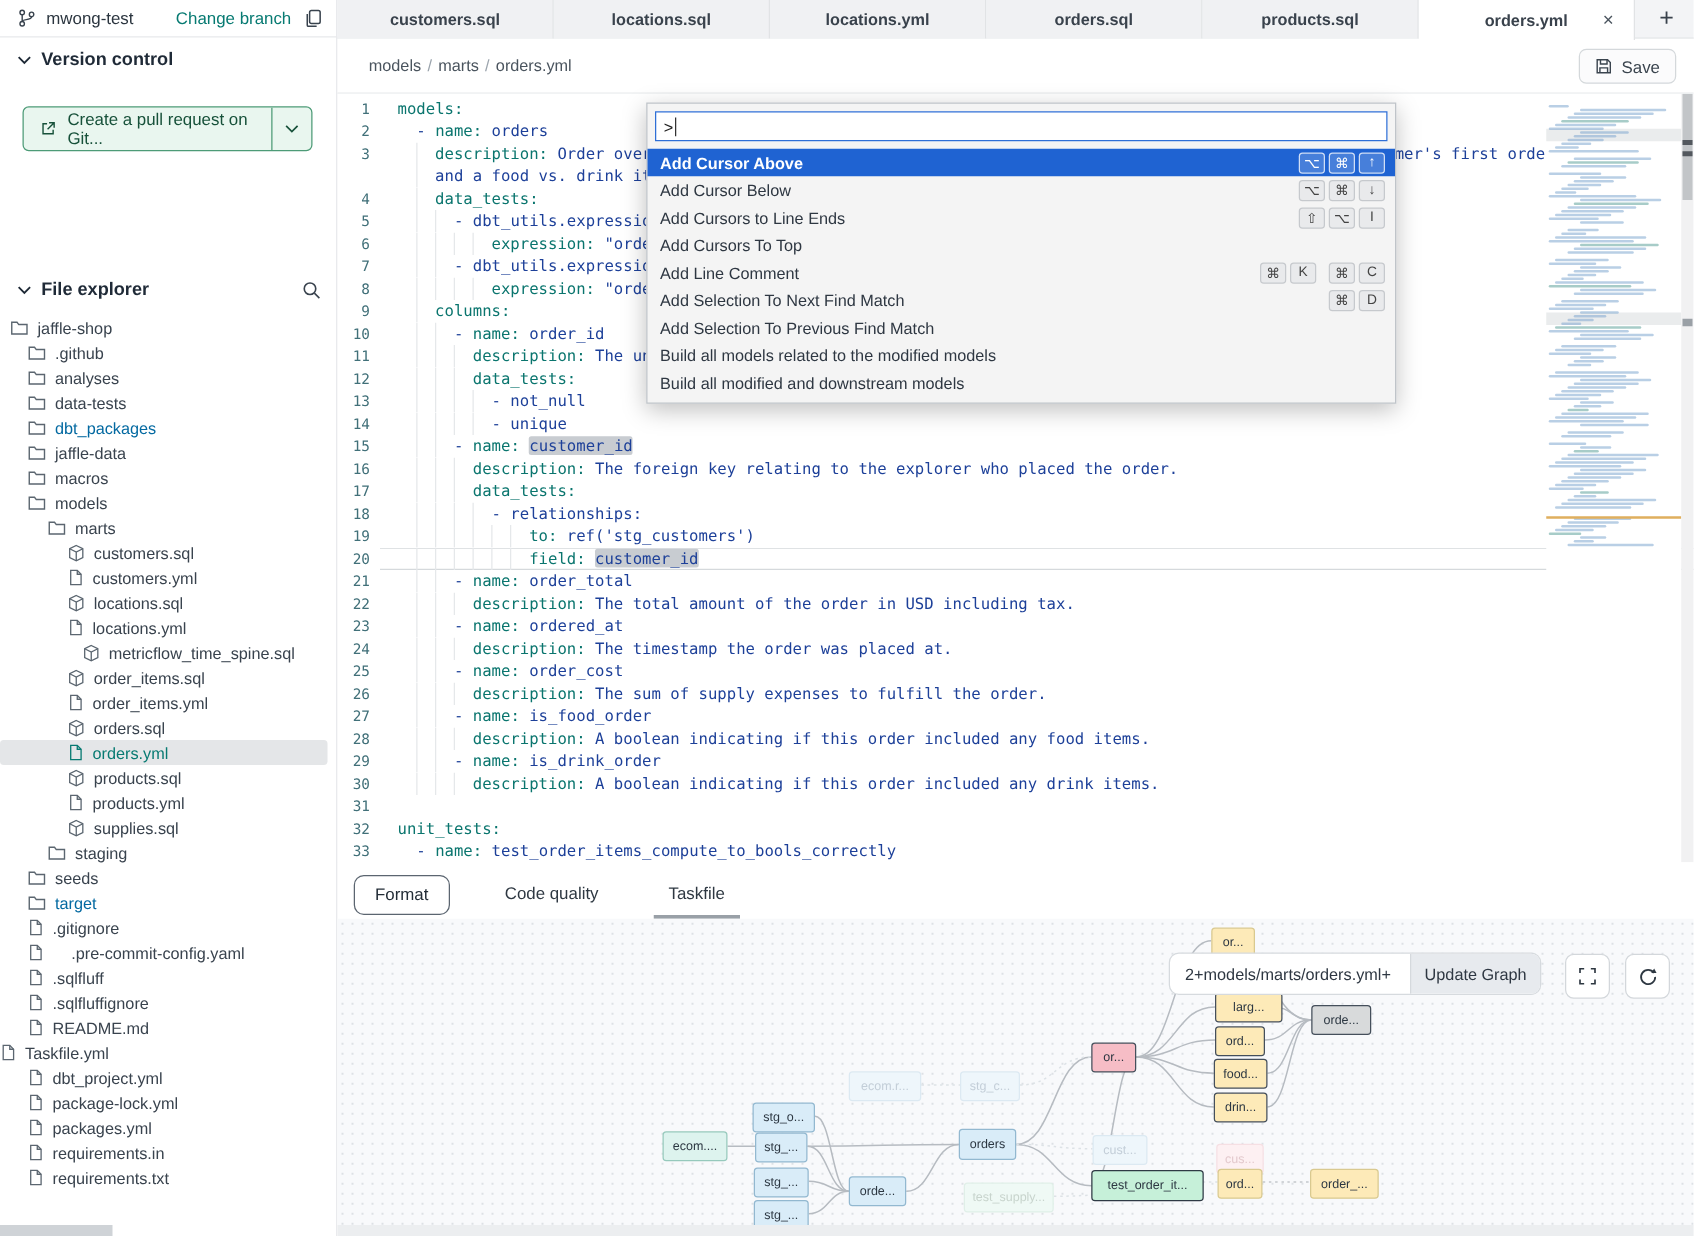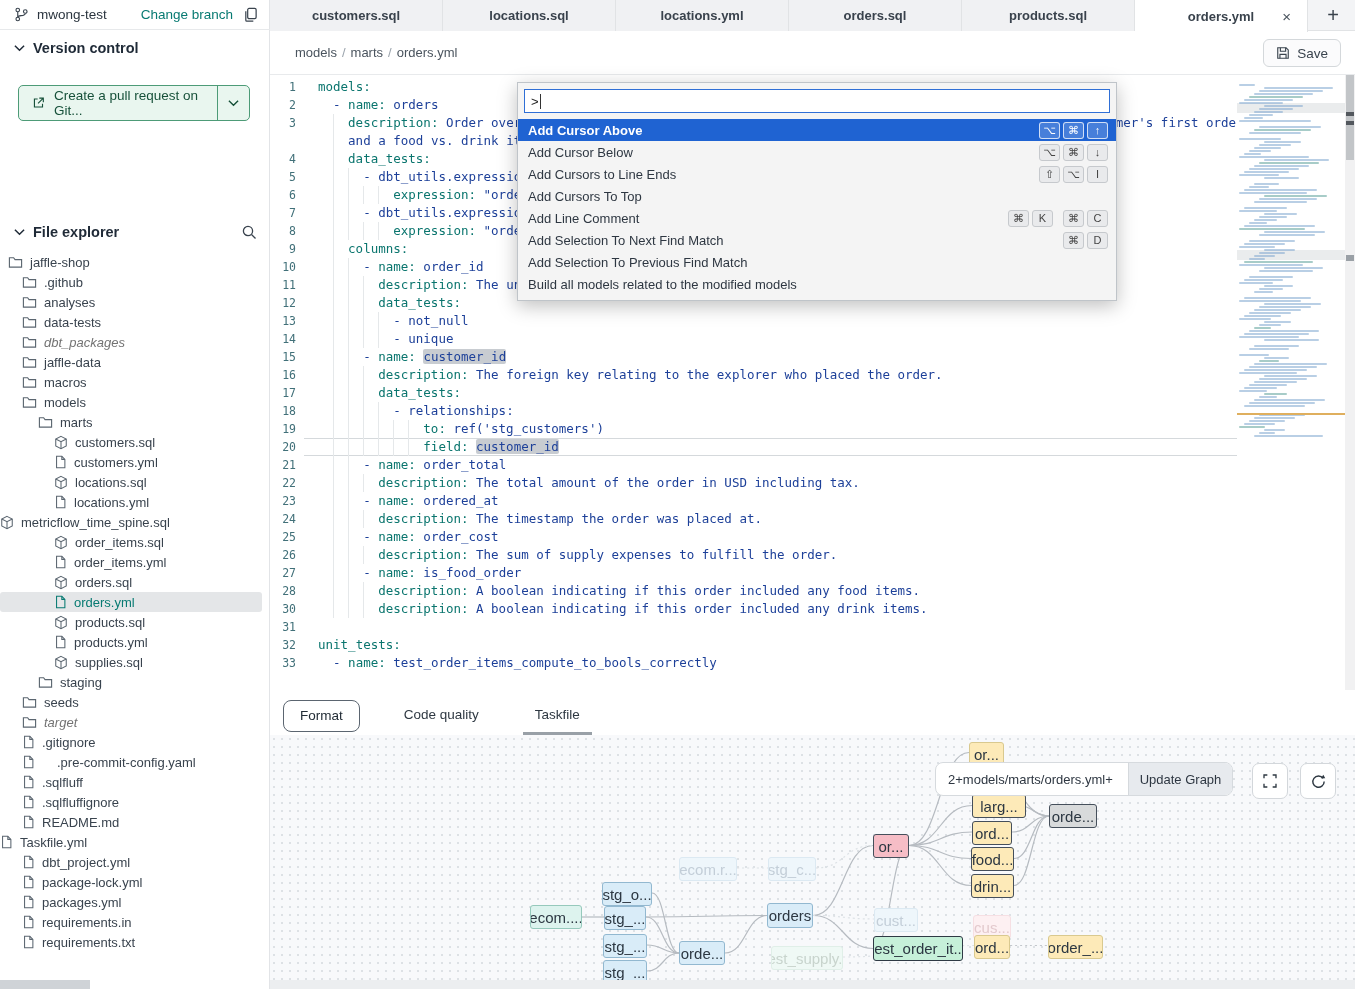--- a/index.html
+++ b/index.html
@@ -14,21 +14,21 @@
   .change-branch { margin-left:auto; font-size:13.5px; color:#077a72; font-weight:500; cursor:pointer; }
   .copy-ic { margin-left:10px; }
   .sec-head { position:absolute; left:14px; display:flex; align-items:center; gap:8px; font-size:14.5px; font-weight:700; color:#1f2a37; }
   .pr-btn { position:absolute; left:18px; top:85px; width:232px; height:36px; display:flex; border:1px solid #4d9b77; border-radius:5px; background:#e9f6ef; color:#17513a; overflow:hidden; cursor:pointer; }
   .pr-main { flex:1; display:flex; align-items:center; gap:9px; padding-left:13px; font-size:13.5px; border-right:1px solid #4d9b77; }
   .pr-caret { width:31px; display:flex; align-items:center; justify-content:center; }
   .fe-search { position:absolute; right:12px; top:224px; }
   #tree { position:absolute; left:0; top:252px; width:270px; }
   .trow { height:20px; display:flex; align-items:center; gap:7px; font-size:13px; color:#39434e; cursor:pointer; margin-right:8px; border-radius:3px; }
   .trow .ticon { flex:0 0 auto; display:flex; }
-  .trow.dim { color:#737373; font-style:italic; }
+  .trow.dim { color:#0369a1; }
   .trow.sel { background:#e4e6e8; color:#077a72; }
   .trow.sel svg * { stroke:#077a72; }
 
   
   #main { position:absolute; left:270px; top:0; width:1085px; height:989px; }
   #tabbar { position:absolute; left:0; top:0; width:1085px; height:31px; background:#f3f4f6; border-bottom:1px solid #e1e3e5; display:flex; }
   .tab { width:173px; height:31px; display:flex; align-items:center; justify-content:center; font-size:13px; font-weight:600; color:#39424c; border-right:1px solid #e1e3e5; background:#f0f1f3; position:relative; cursor:pointer; }
   .tab.active { background:#fff; height:32px; z-index:2; }
   .tab-close { position:absolute; right:16px; font-size:15px; font-weight:400; color:#4a545e; }
   .newtab { flex:1; display:flex; align-items:center; justify-content:flex-end; padding-right:16px; font-size:20px; color:#39424c; font-weight:400; cursor:pointer; }
@@ -77,21 +77,21 @@
   #botbar { position:absolute; left:0; top:6px; width:1085px; height:39px; display:flex; align-items:center; }
   #format-btn { margin-left:13px; height:32px; padding:0 16px; border:1px solid #5b6570; border-radius:8px; background:#fff; font-size:13.5px; color:#232d37; cursor:pointer; }
   .btab { height:39px; display:flex; align-items:center; padding:0 12px; font-size:13.5px; color:#2e3842; margin-left:32px; cursor:pointer; border-bottom:3px solid transparent; }
   .btab.active { border-bottom:3px solid #99a0a7; }
   #canvas { position:absolute; left:0; top:45px; width:1085px; height:245px; background:#f8f9fb;
     background-image:radial-gradient(#dde1e5 1px, transparent 1.2px); background-size:8px 8px; overflow:hidden; }
   #gsvg { position:absolute; left:0; top:0; }
   .edge { fill:none; stroke:#b6bbc1; stroke-width:1.2; }
   .edge.fade { stroke:#dde2e6; stroke-dasharray:2 3; }
   .edge.dot { stroke:#c3c7cc; stroke-dasharray:2 3; }
-  .nd { position:absolute; display:flex; align-items:center; justify-content:center; font-size:15px; color:#2c3742; border-radius:3px; border:1px solid #92b8d0; background:#d9ecf8; padding:11px 4px; white-space:nowrap; overflow:hidden; }
+  .nd { position:absolute; display:flex; align-items:center; justify-content:center; font-size:10px; color:#2c3742; border-radius:3px; border:1px solid #92b8d0; background:#d9ecf8; padding:11px 4px; white-space:nowrap; overflow:hidden; }
   .nd.mint { background:#ddf3ee; border-color:#96c9bc; }
   .nd.yellow { background:#fdeab8; border-color:#d9c98f; }
   .nd.yellow-sel { background:#fdeab8; border:1.5px solid #454f5b; }
   .nd.pink-sel { background:#f6bdc6; border:1.5px solid #454f5b; }
   .nd.gray-sel { background:#d8dadb; border:1.5px solid #454f5b; }
   .nd.green-sel { background:#c6f0d9; border:1.5px solid #2f3a45; }
   .nd.faded-blue { background:#eef6fb; border-color:#dce9f2; color:#c3ced8; }
   .nd.faded-mint { background:#eff9f5; border-color:#e0efe8; color:#c8d4cd; }
   .nd.faded-pink { background:#fdf0f2; border-color:#f6dfe3; color:#e3c9cd; }
   #selector-bar { position:absolute; left:665px; top:27px; width:298px; height:34px; display:flex; background:#fff; border:1px solid #d6dade; border-radius:8px; overflow:hidden; z-index:5; }
@@ -263,21 +263,21 @@
         </div>
         <div class="trow" style="padding-left: 54px;">
           <span class="ticon">
             <svg class="ic" width="13" height="14" viewBox="0 0 14 16">
               <path d="M2.5 1.5h6l3.5 3.5v9.5h-9.5z" fill="none" stroke="#5b6670" stroke-width="1.2"></path>
               <path d="M8.5 1.5v3.5H12" fill="none" stroke="#5b6670" stroke-width="1.2"></path>
             </svg>
           </span>
           <span class="tlabel">locations.yml</span>
         </div>
-        <div class="trow" style="">
+        <div class="trow" style="padding-left: 54px; margin-left: 12px;">
           <span class="ticon">
             <svg class="ic" width="14" height="15" viewBox="0 0 16 17">
               <path d="M8 1.5l6 3v8l-6 3-6-3v-8z" fill="none" stroke="#5b6670" stroke-width="1.2"></path>
               <path d="M2 4.5l6 3 6-3M8 7.5v8" fill="none" stroke="#5b6670" stroke-width="1.2"></path>
             </svg>
           </span>
           <span class="tlabel">metricflow_time_spine.sql</span>
         </div>
         <div class="trow" style="padding-left: 54px;">
           <span class="ticon">
@@ -528,20 +528,21 @@
           <div class="crow"><span class="ln">19</span><span class="ctext"><span class="g">&nbsp;&nbsp;</span><span class="g b">&nbsp;&nbsp;</span><span class="g b">&nbsp;&nbsp;</span><span class="g b">&nbsp;&nbsp;</span><span class="g b">&nbsp;&nbsp;</span><span class="g b">&nbsp;&nbsp;</span><span class="g b">&nbsp;&nbsp;</span><span class="tk-k">to:</span><span class="tk-v"> ref('stg_customers')</span></span></div>
           <div class="crow cur"><span class="ln">20</span><span class="ctext"><span class="g">&nbsp;&nbsp;</span><span class="g b">&nbsp;&nbsp;</span><span class="g b">&nbsp;&nbsp;</span><span class="g b">&nbsp;&nbsp;</span><span class="g b">&nbsp;&nbsp;</span><span class="g b">&nbsp;&nbsp;</span><span class="g b">&nbsp;&nbsp;</span><span class="tk-k">field:</span><span class="tk-v"> </span><span class="tk-s">customer_id</span></span></div>
           <div class="crow"><span class="ln">21</span><span class="ctext"><span class="g">&nbsp;&nbsp;</span><span class="g b">&nbsp;&nbsp;</span><span class="g b">&nbsp;&nbsp;</span><span class="tk-p">- </span><span class="tk-k">name:</span><span class="tk-v"> order_total</span></span></div>
           <div class="crow"><span class="ln">22</span><span class="ctext"><span class="g">&nbsp;&nbsp;</span><span class="g b">&nbsp;&nbsp;</span><span class="g b">&nbsp;&nbsp;</span><span class="g b">&nbsp;&nbsp;</span><span class="tk-k">description:</span><span class="tk-v"> The total amount of the order in USD including tax.</span></span></div>
           <div class="crow"><span class="ln">23</span><span class="ctext"><span class="g">&nbsp;&nbsp;</span><span class="g b">&nbsp;&nbsp;</span><span class="g b">&nbsp;&nbsp;</span><span class="tk-p">- </span><span class="tk-k">name:</span><span class="tk-v"> ordered_at</span></span></div>
           <div class="crow"><span class="ln">24</span><span class="ctext"><span class="g">&nbsp;&nbsp;</span><span class="g b">&nbsp;&nbsp;</span><span class="g b">&nbsp;&nbsp;</span><span class="g b">&nbsp;&nbsp;</span><span class="tk-k">description:</span><span class="tk-v"> The timestamp the order was placed at.</span></span></div>
           <div class="crow"><span class="ln">25</span><span class="ctext"><span class="g">&nbsp;&nbsp;</span><span class="g b">&nbsp;&nbsp;</span><span class="g b">&nbsp;&nbsp;</span><span class="tk-p">- </span><span class="tk-k">name:</span><span class="tk-v"> order_cost</span></span></div>
           <div class="crow"><span class="ln">26</span><span class="ctext"><span class="g">&nbsp;&nbsp;</span><span class="g b">&nbsp;&nbsp;</span><span class="g b">&nbsp;&nbsp;</span><span class="g b">&nbsp;&nbsp;</span><span class="tk-k">description:</span><span class="tk-v"> The sum of supply expenses to fulfill the order.</span></span></div>
           <div class="crow"><span class="ln">27</span><span class="ctext"><span class="g">&nbsp;&nbsp;</span><span class="g b">&nbsp;&nbsp;</span><span class="g b">&nbsp;&nbsp;</span><span class="tk-p">- </span><span class="tk-k">name:</span><span class="tk-v"> is_food_order</span></span></div>
           <div class="crow"><span class="ln">28</span><span class="ctext"><span class="g">&nbsp;&nbsp;</span><span class="g b">&nbsp;&nbsp;</span><span class="g b">&nbsp;&nbsp;</span><span class="g b">&nbsp;&nbsp;</span><span class="tk-k">description:</span><span class="tk-v"> A boolean indicating if this order included any food items.</span></span></div>
+          <div class="crow"><span class="ln">29</span><span class="ctext"><span class="g">&nbsp;&nbsp;</span><span class="g b">&nbsp;&nbsp;</span><span class="g b">&nbsp;&nbsp;</span><span class="tk-p">- </span><span class="tk-k">name:</span><span class="tk-v"> is_drink_order</span></span></div>
           <div class="crow"><span class="ln">30</span><span class="ctext"><span class="g">&nbsp;&nbsp;</span><span class="g b">&nbsp;&nbsp;</span><span class="g b">&nbsp;&nbsp;</span><span class="g b">&nbsp;&nbsp;</span><span class="tk-k">description:</span><span class="tk-v"> A boolean indicating if this order included any drink items.</span></span></div>
           <div class="crow"><span class="ln">31</span><span class="ctext"></span></div>
           <div class="crow"><span class="ln">32</span><span class="ctext"><span class="tk-k">unit_tests:</span></span></div>
           <div class="crow"><span class="ln">33</span><span class="ctext"><span class="g">&nbsp;&nbsp;</span><span class="tk-p">- </span><span class="tk-k">name:</span><span class="tk-v"> test_order_items_compute_to_bools_correctly</span></span></div>
         </div>
       <div id="minimap">
           <div class="mm-band" style="top: 28px; height: 10px;"></div>
           <div class="mm-band" style="top: 175px; height: 10px;"></div>
           <div class="mm-line" style="top: 9px; left: 2px; width: 16px; background: rgb(127, 168, 208); opacity: 0.55;"></div>
           <div class="mm-line" style="top: 12px; left: 27px; width: 69px; background: rgb(127, 168, 208); opacity: 0.55;"></div>
@@ -710,20 +711,23 @@
               <span class="chip">⌘</span>
               <span class="chip">D</span>
             </span>
           </div>
           <div class="prow">
             <span class="plabel">Add Selection To Previous Find Match</span>
           </div>
           <div class="prow">
             <span class="plabel">Build all models related to the modified models</span>
           </div>
+          <div class="prow">
+            <span class="plabel">Build all modified and downstream models</span>
+          </div>
         </div>
     </div>
 
     <div id="botpanel">
       <div id="botbar">
         <button id="format-btn">Format</button>
         <div id="bottabs" style="display:flex;height:39px;">
             <div class="btab">Code quality</div>
             <div class="btab active">Taskfile</div>
           </div>

